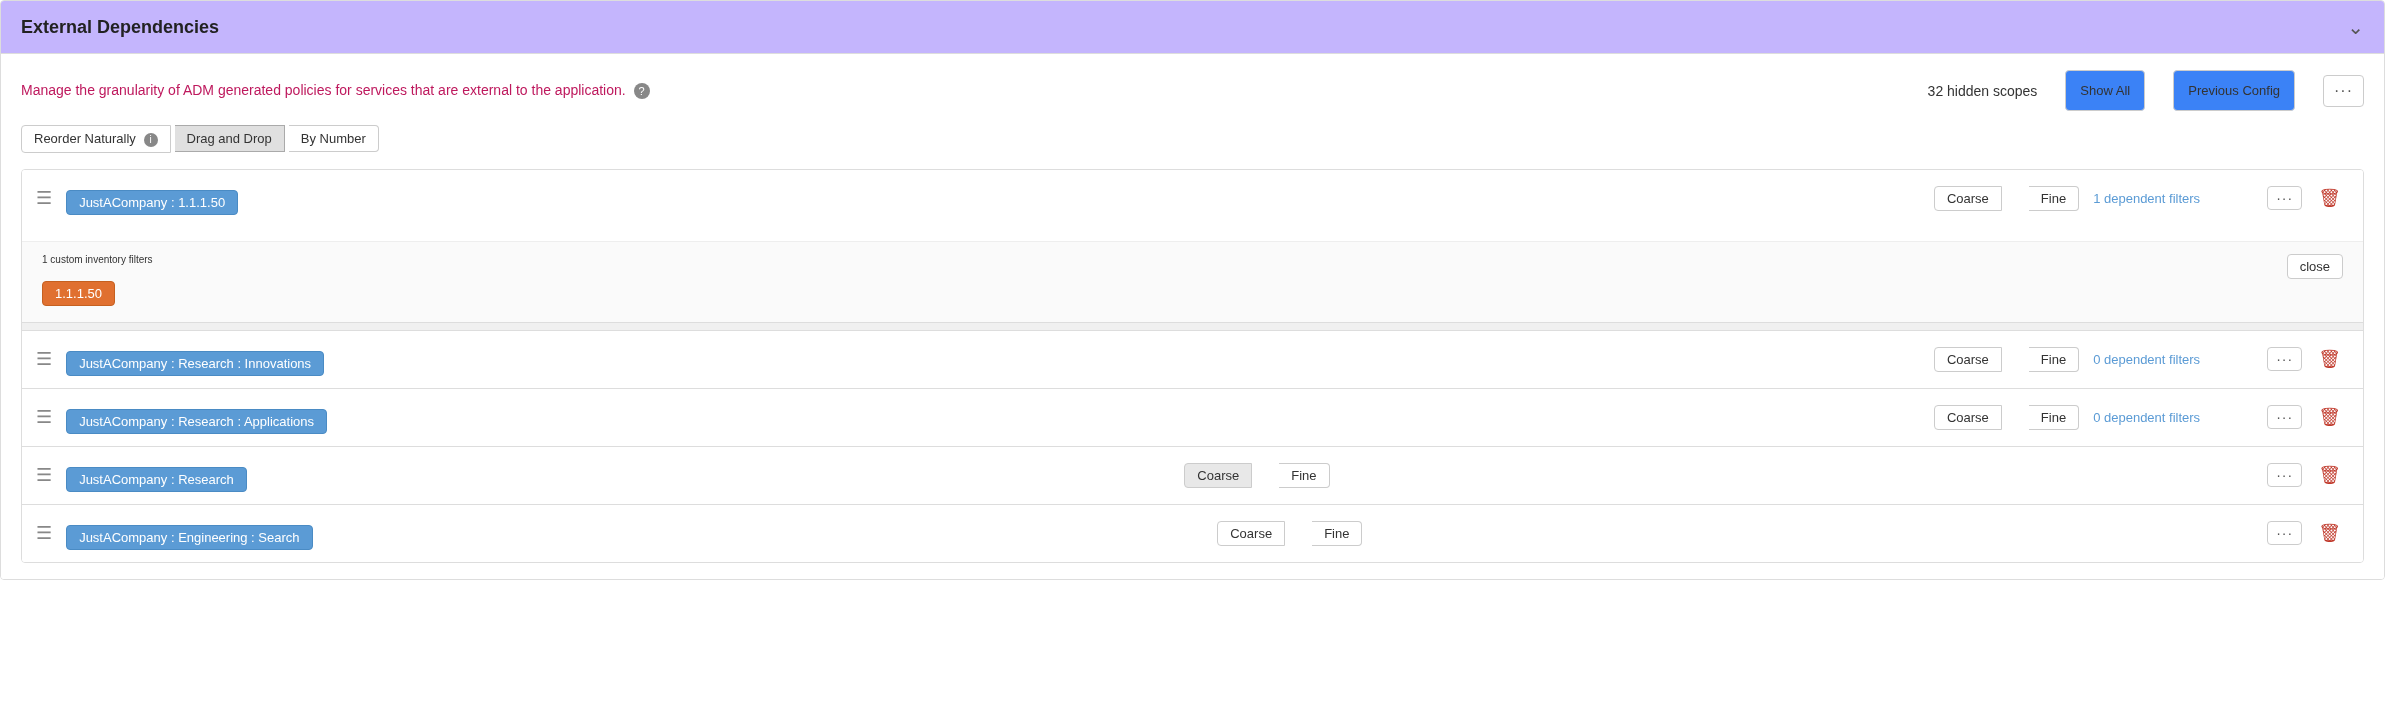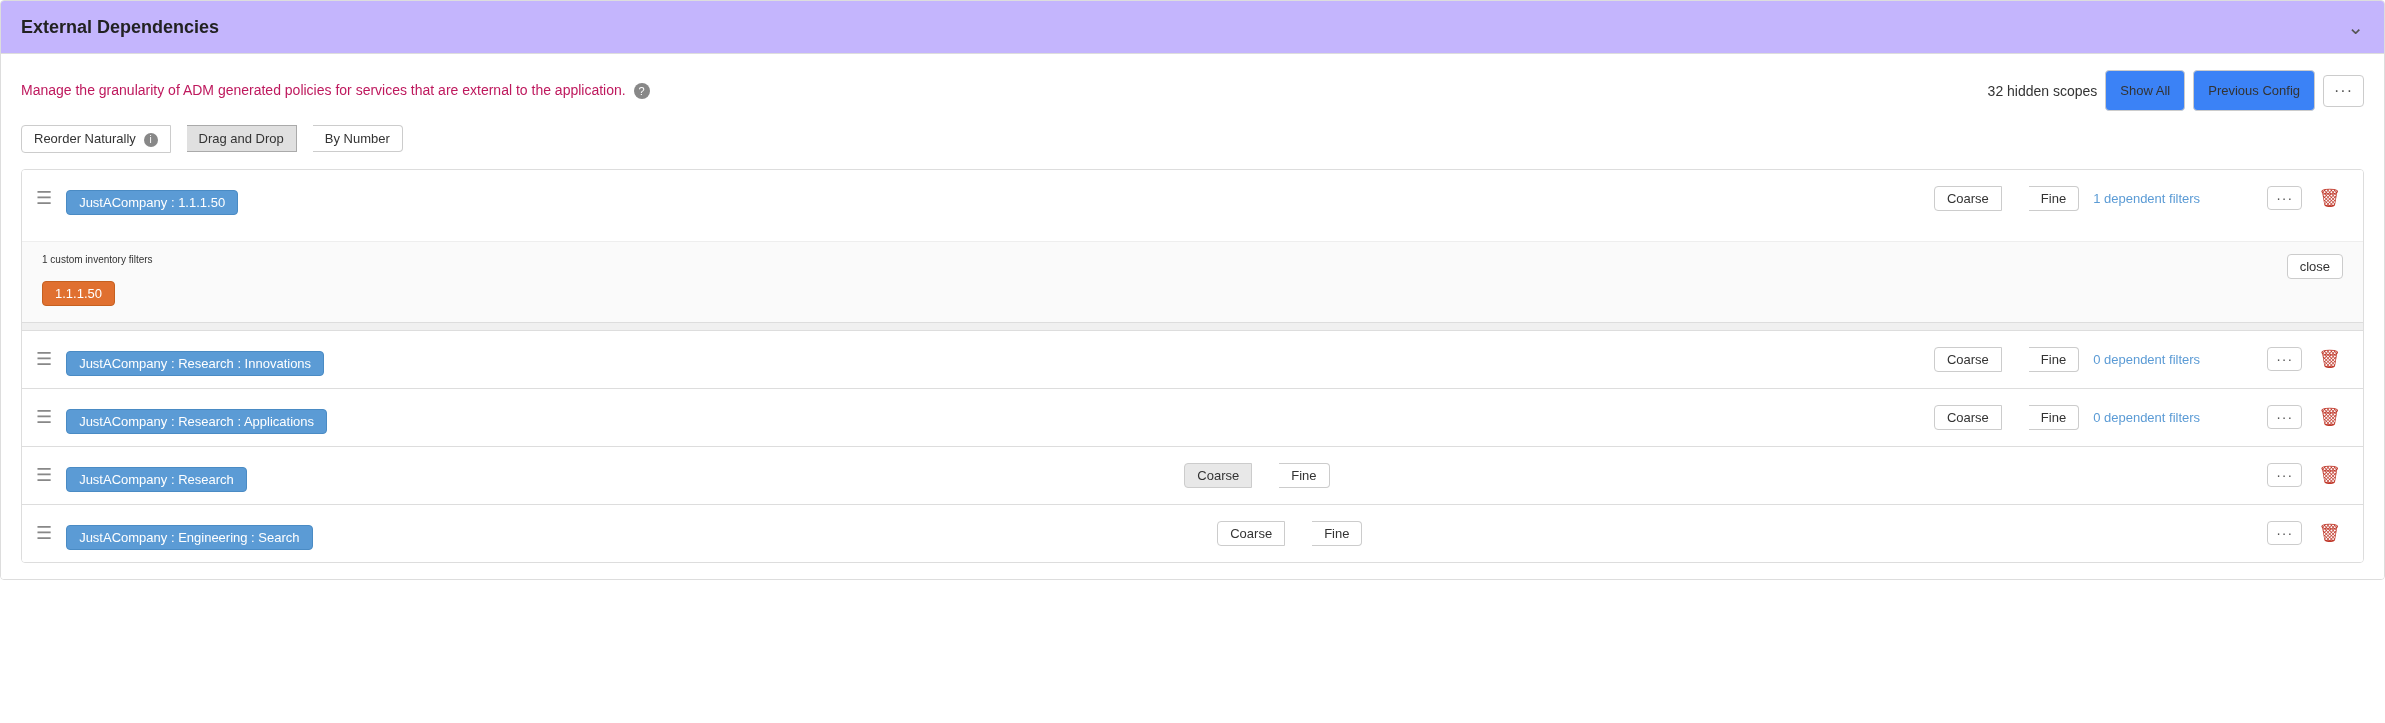--- a/index.html
+++ b/index.html
@@ -57,21 +57,21 @@
       border-radius: 50%;
       background: #888;
       color: #fff;
       font-size: 11px;
       margin-left: 4px;
       cursor: pointer;
     }
     .header-actions {
       display: flex;
       align-items: center;
-      gap: 8px;
+      gap: 28px;
     }
     .hidden-scopes {
       font-size: 14px;
       color: #333;
       font-weight: 500;
     }
     .btn {
       padding: 12px 14px;
       border: 1px solid #ccc;
       border-radius: 4px;
@@ -86,21 +86,21 @@
       border-radius: 4px;
       background: #fff;
       cursor: pointer;
       font-size: 16px;
       color: #555;
       letter-spacing: 1px;
     }
     .reorder-row {
       display: flex;
       align-items: center;
-      gap: 16px;
+      gap: 4px;
       margin-bottom: 16px;
     }
     .reorder-btn {
       padding: 5px 12px;
       border: 1px solid #ccc;
       background: #fff;
       cursor: pointer;
       font-size: 13px;
       color: #333;
     }

